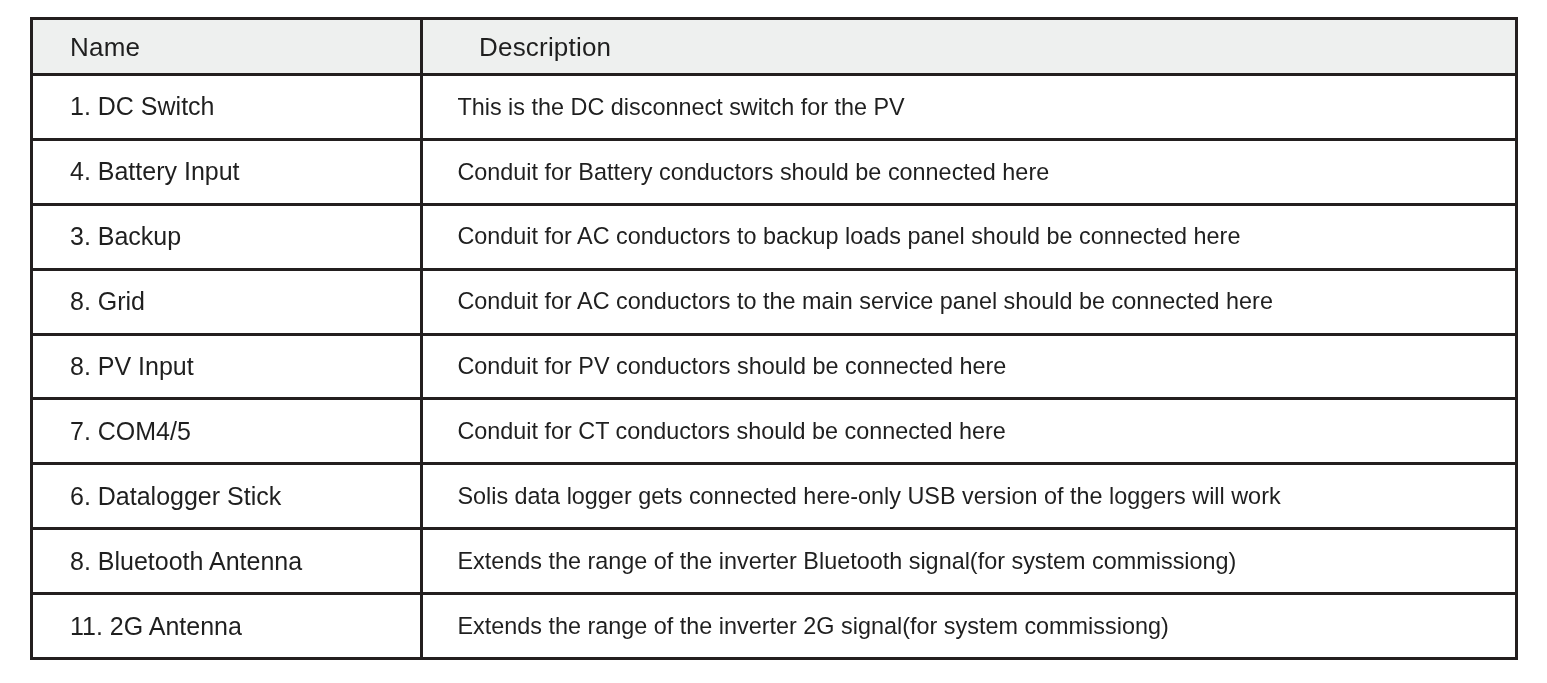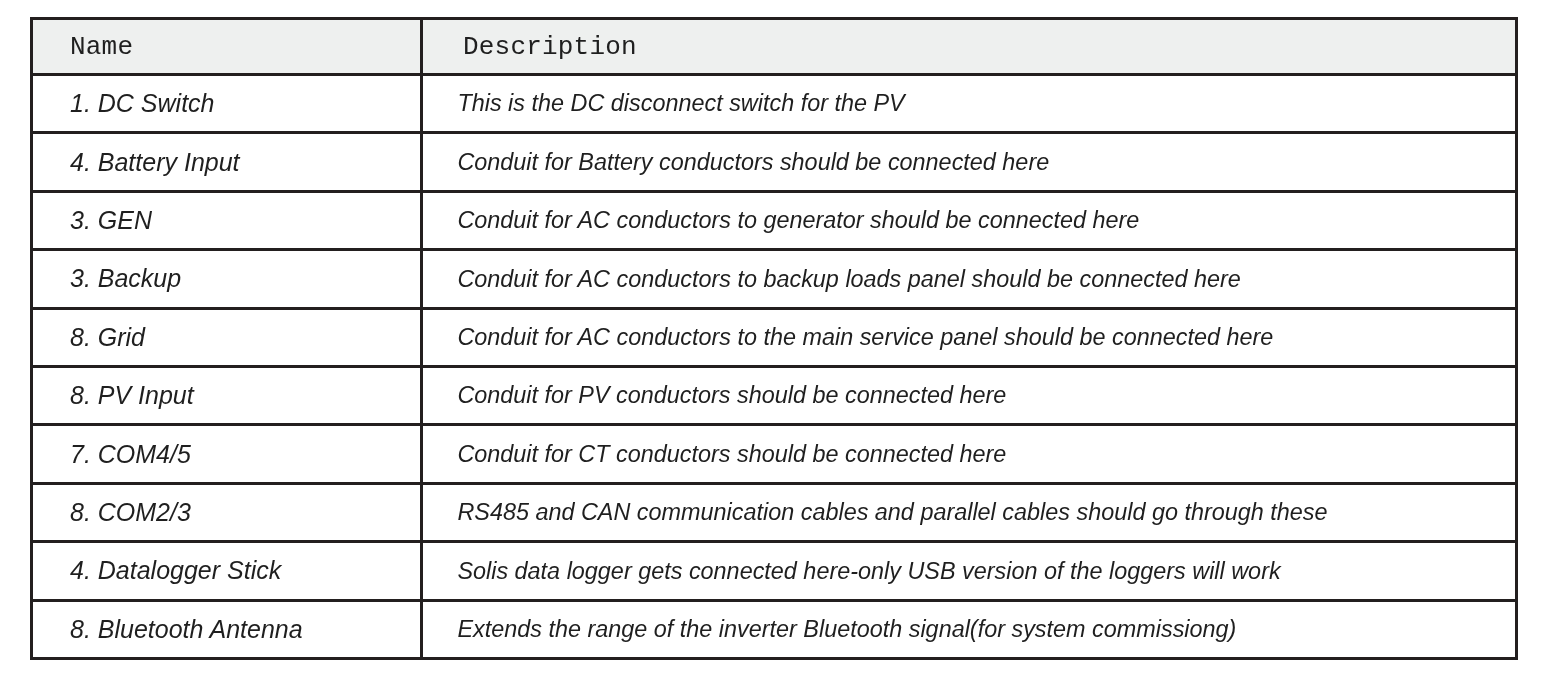--- a/index.html
+++ b/index.html
@@ -42,37 +42,36 @@
     padding: 0;
     margin: 0;
     vertical-align: middle;
     background: #ffffff;
   }
 
   
   tr.header-row th {
     background: #eef0ef;
     height: 53px;
-    font-family: Liberation Mono, monospace;
   }
   .hdr-cell-inner {
     padding-left: 37px;
     font-size: 26px;
     font-weight: 400;
     letter-spacing: 0.2px;
     text-align: left;
     color: #1f1f1f;
     line-height: 1;
   }
   .hdr-cell-inner.desc {
-    padding-left: 40px;
+    padding-left: 56px;
   }
 
   
-  tbody tr { height: 53px; font-style: italic; }
+  tbody tr { height: 53px; }
 
   .name-cell-inner {
     padding-left: 37px;
     font-size: 25px;
     line-height: 1;
     white-space: nowrap;
     color: #1f1f1f;
   }
 
   .desc-cell-inner {
@@ -116,28 +115,20 @@
       <tr>
         <td>
             <div class="name-cell-inner">4. Battery Input</div>
           </td>
         <td>
             <div class="desc-cell-inner">Conduit for Battery conductors should be connected here</div>
           </td>
       </tr>
       <tr>
         <td>
-            <div class="name-cell-inner">3. GEN</div>
-          </td>
-        <td>
-            <div class="desc-cell-inner">Conduit for AC conductors to generator should be connected here</div>
-          </td>
-      </tr>
-      <tr>
-        <td>
             <div class="name-cell-inner">3. Backup</div>
           </td>
         <td>
             <div class="desc-cell-inner">Conduit for AC conductors to backup loads panel should be connected here</div>
           </td>
       </tr>
       <tr>
         <td>
             <div class="name-cell-inner">8. Grid</div>
           </td>
@@ -156,37 +147,37 @@
       <tr>
         <td>
             <div class="name-cell-inner">7. COM4/5</div>
           </td>
         <td>
             <div class="desc-cell-inner">Conduit for CT conductors should be connected here</div>
           </td>
       </tr>
       <tr>
         <td>
-            <div class="name-cell-inner">8. COM2/3</div>
-          </td>
-        <td>
-            <div class="desc-cell-inner">RS485 and CAN communication cables and parallel cables should go through these</div>
-          </td>
-      </tr>
-      <tr>
-        <td>
-            <div class="name-cell-inner">4. Datalogger Stick</div>
+            <div class="name-cell-inner">6. Datalogger Stick</div>
           </td>
         <td>
             <div class="desc-cell-inner">Solis data logger gets connected here-only USB version of the loggers will work</div>
           </td>
       </tr>
       <tr>
         <td>
             <div class="name-cell-inner">8. Bluetooth Antenna</div>
           </td>
         <td>
             <div class="desc-cell-inner">Extends the range of the inverter Bluetooth signal(for system commissiong)</div>
           </td>
       </tr>
+      <tr>
+        <td>
+            <div class="name-cell-inner">11. 2G Antenna</div>
+          </td>
+        <td>
+            <div class="desc-cell-inner">Extends the range of the inverter 2G signal(for system commissiong)</div>
+          </td>
+      </tr>
     </tbody>
   </table>
 </div>
 
 </body></html>

